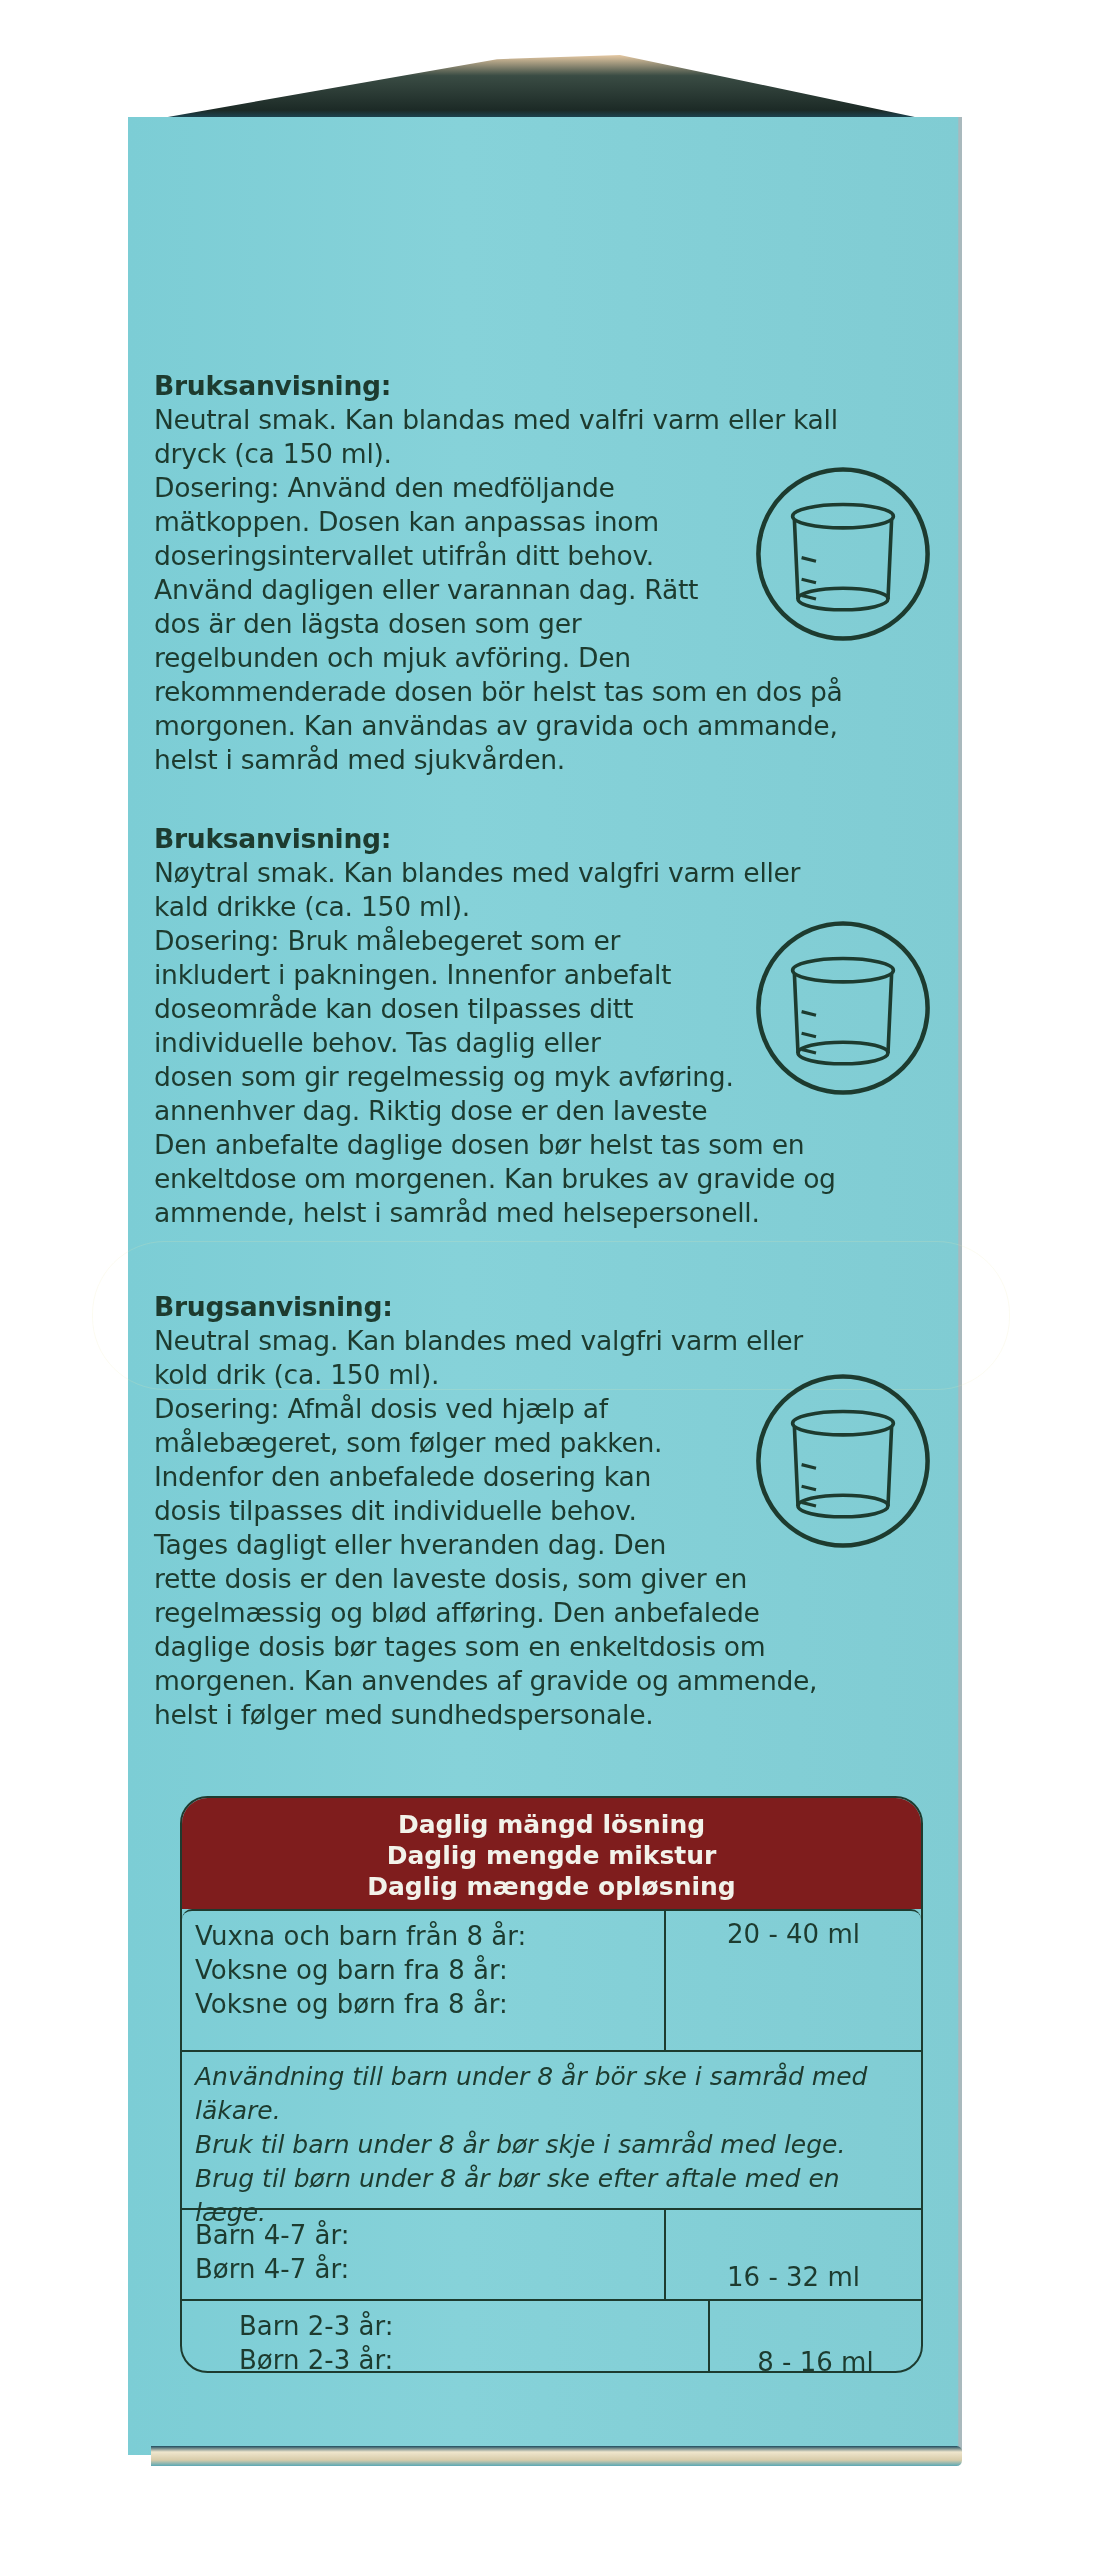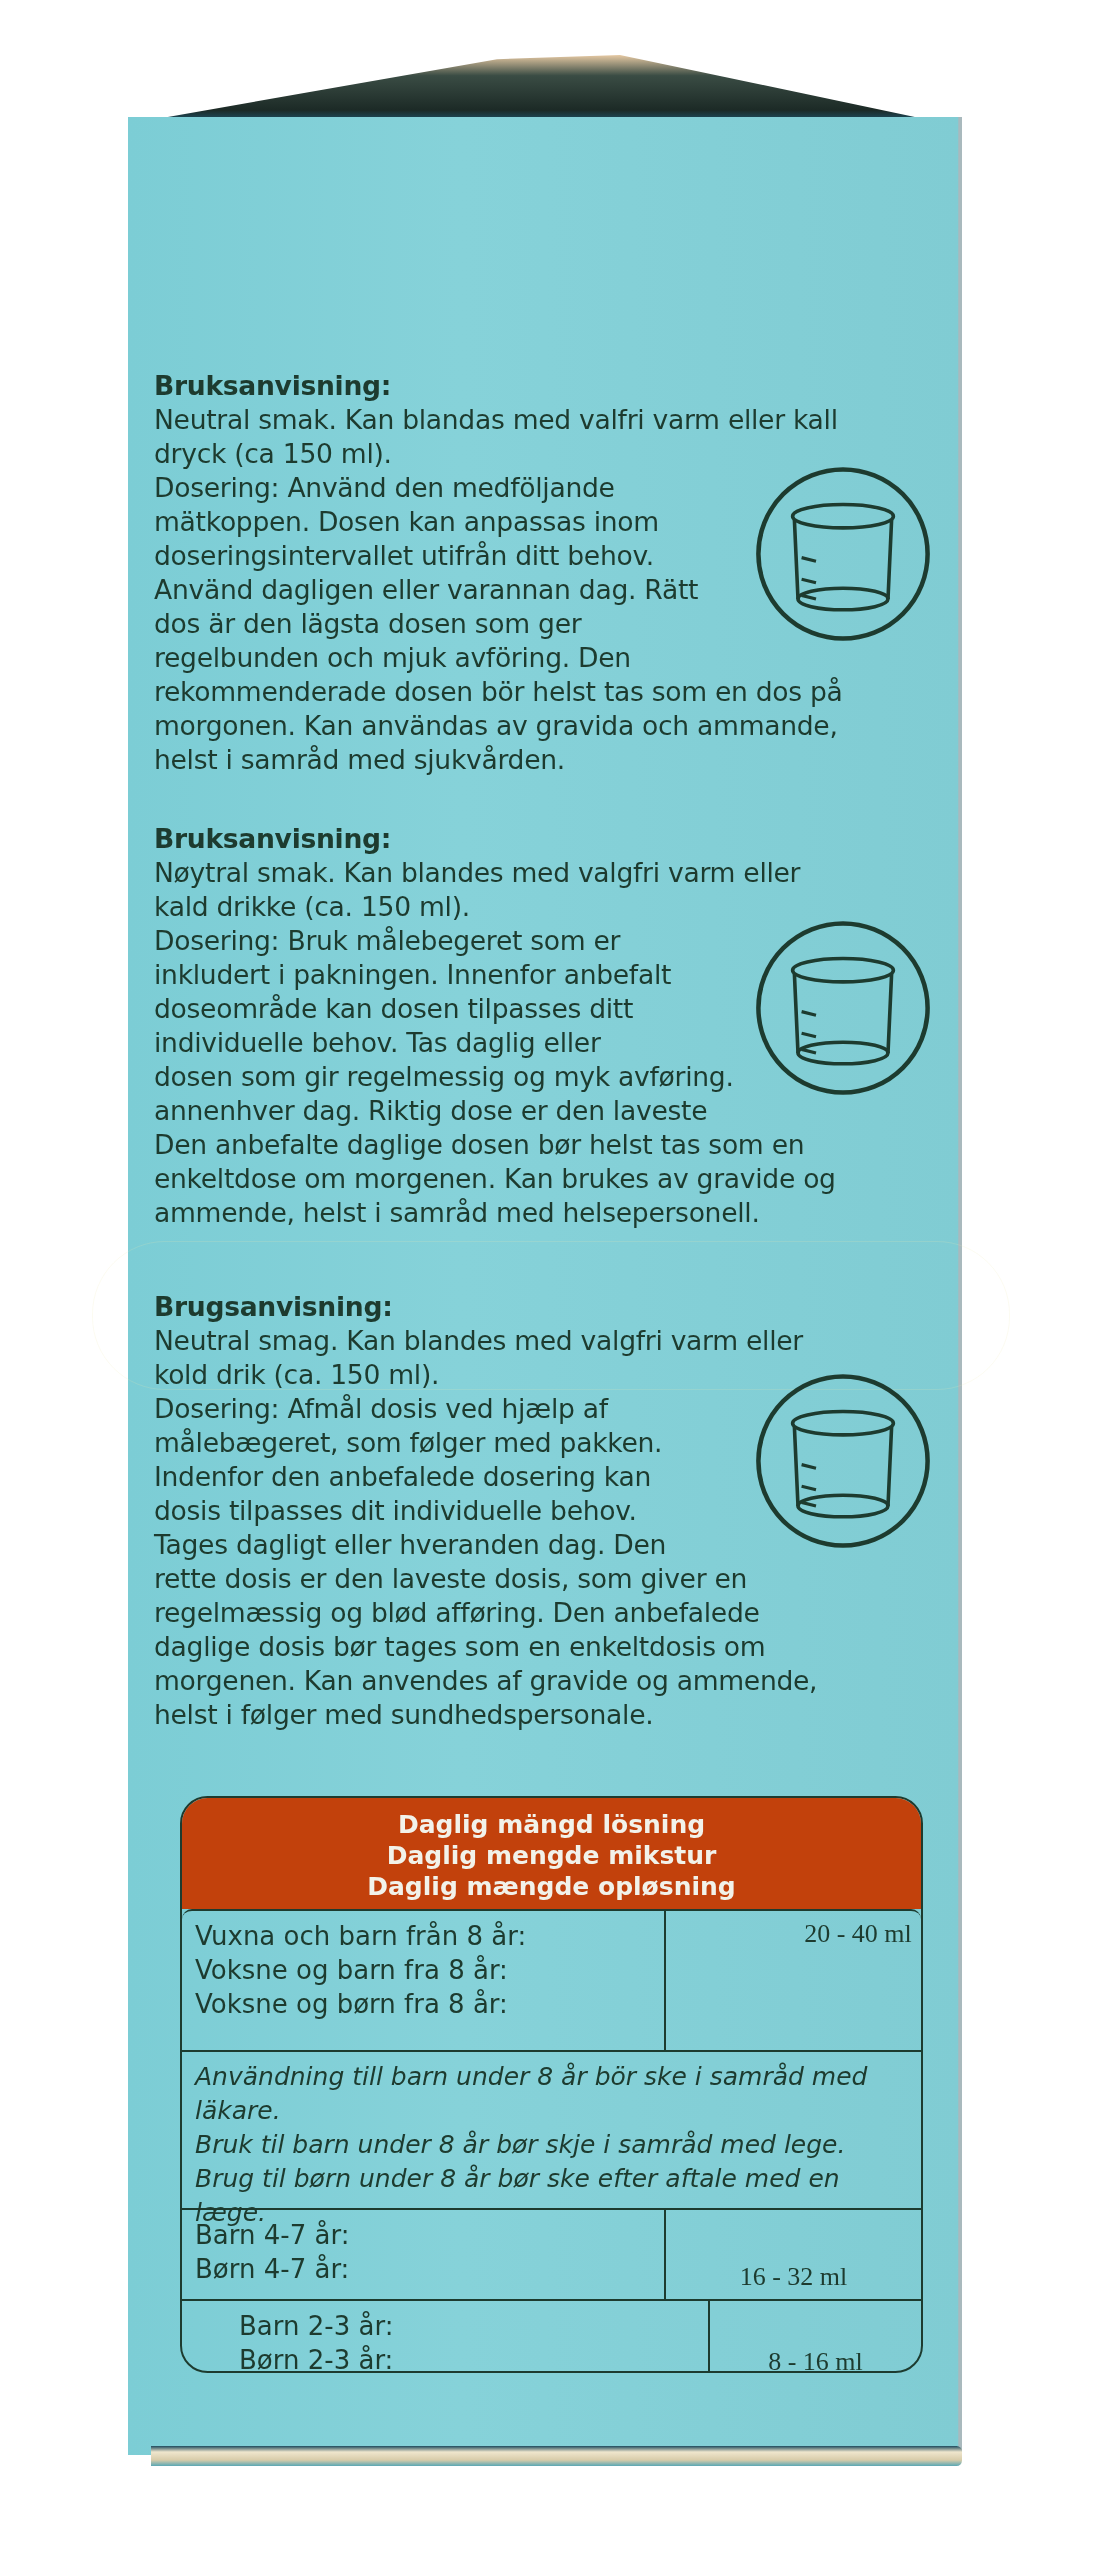--- a/index.html
+++ b/index.html
@@ -24,26 +24,26 @@
   }
   .section { position:absolute; left:154px; width:742px; font-size:26.6px; line-height:34px; letter-spacing:-0.3px; }
   .section .heading { font-weight:bold; }
   .section .line { white-space:nowrap; }
   .cup-icon { position:absolute; width:180px; height:180px; }
   .table {
     position:absolute; left:180px; top:1796px; width:743px; height:577px;
     border:2.7px solid #1d3b2f; border-radius:27.5px; overflow:hidden; box-sizing:border-box;
   }
   .table .thead {
-    background:#c2410c; color:#f2f2ea; text-align:center; font-weight:bold;
+    background:#7f1d1d; color:#f2f2ea; text-align:center; font-weight:bold;
     font-size:25px; line-height:31px; padding:11px 0 7.3px;
   }
   .row { display:flex; border-top:2.7px solid #1d3b2f; box-sizing:border-box; font-size:26px; line-height:34px; }
   .row .c1 { width:484px; padding:7.3px 13px; box-sizing:border-box; border-right:2.7px solid #1d3b2f; }
-  .row .c2 { flex:1; text-align:right; padding:7.3px 9.2px; box-sizing:border-box;font-family:Liberation Serif, serif; }
+  .row .c2 { flex:1; text-align:center; padding:7.3px 9.2px; box-sizing:border-box; }
   .row.full .c1 { width:100%; border-right:none; font-style:italic; font-size:25px; }
   .row1 { height:141px;border-radius:10px; }
   .row1 .c2 { padding-top:5.5px; }
   .row2 { height:158px; }
   .row3 { height:91px; }
   .row3 .c2, .row4 .c2 { display:flex; align-items:flex-end; justify-content:center; padding-bottom:5.5px; }
   .row4 { height:85px;padding-left:44px; }
   .watermark {
     position:absolute; left:92px; top:1241px; width:916px; height:147px;
     border:0.9px solid rgba(240,235,180,0.18); border-radius:73px; pointer-events:none;

